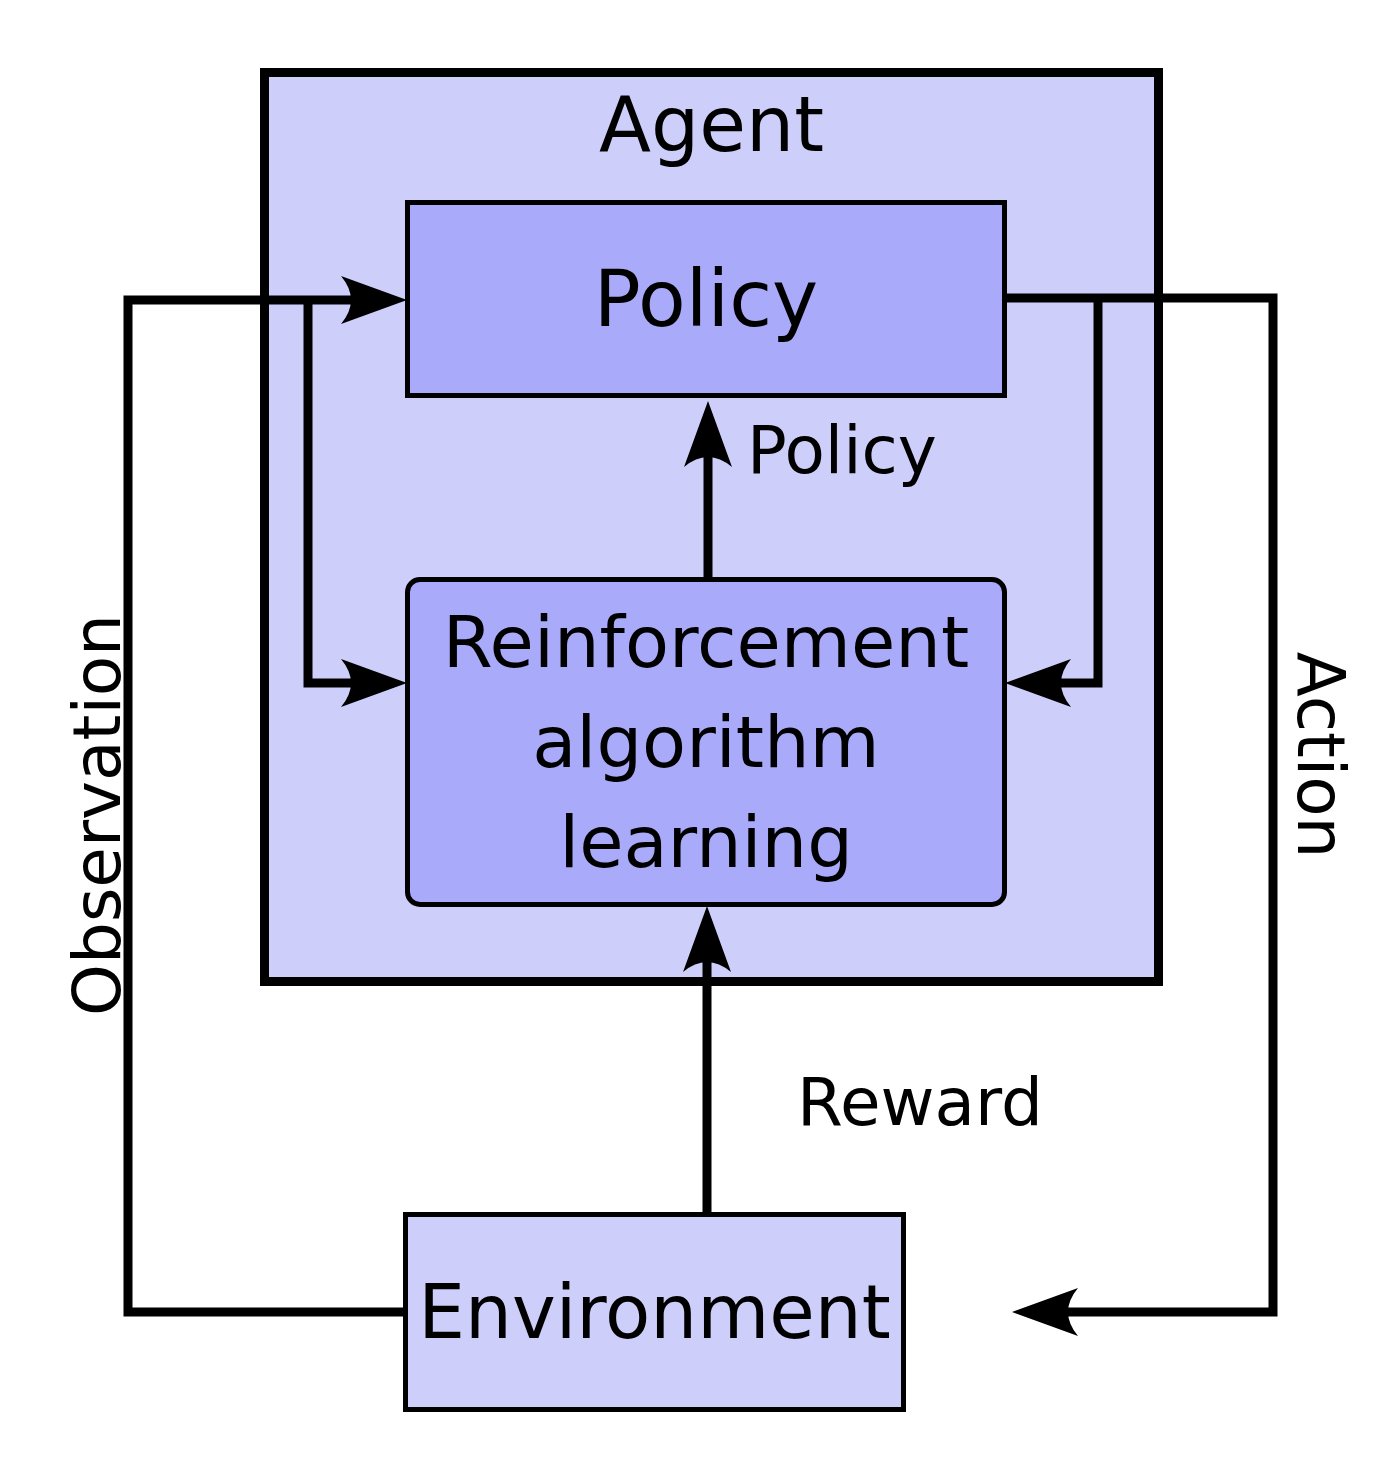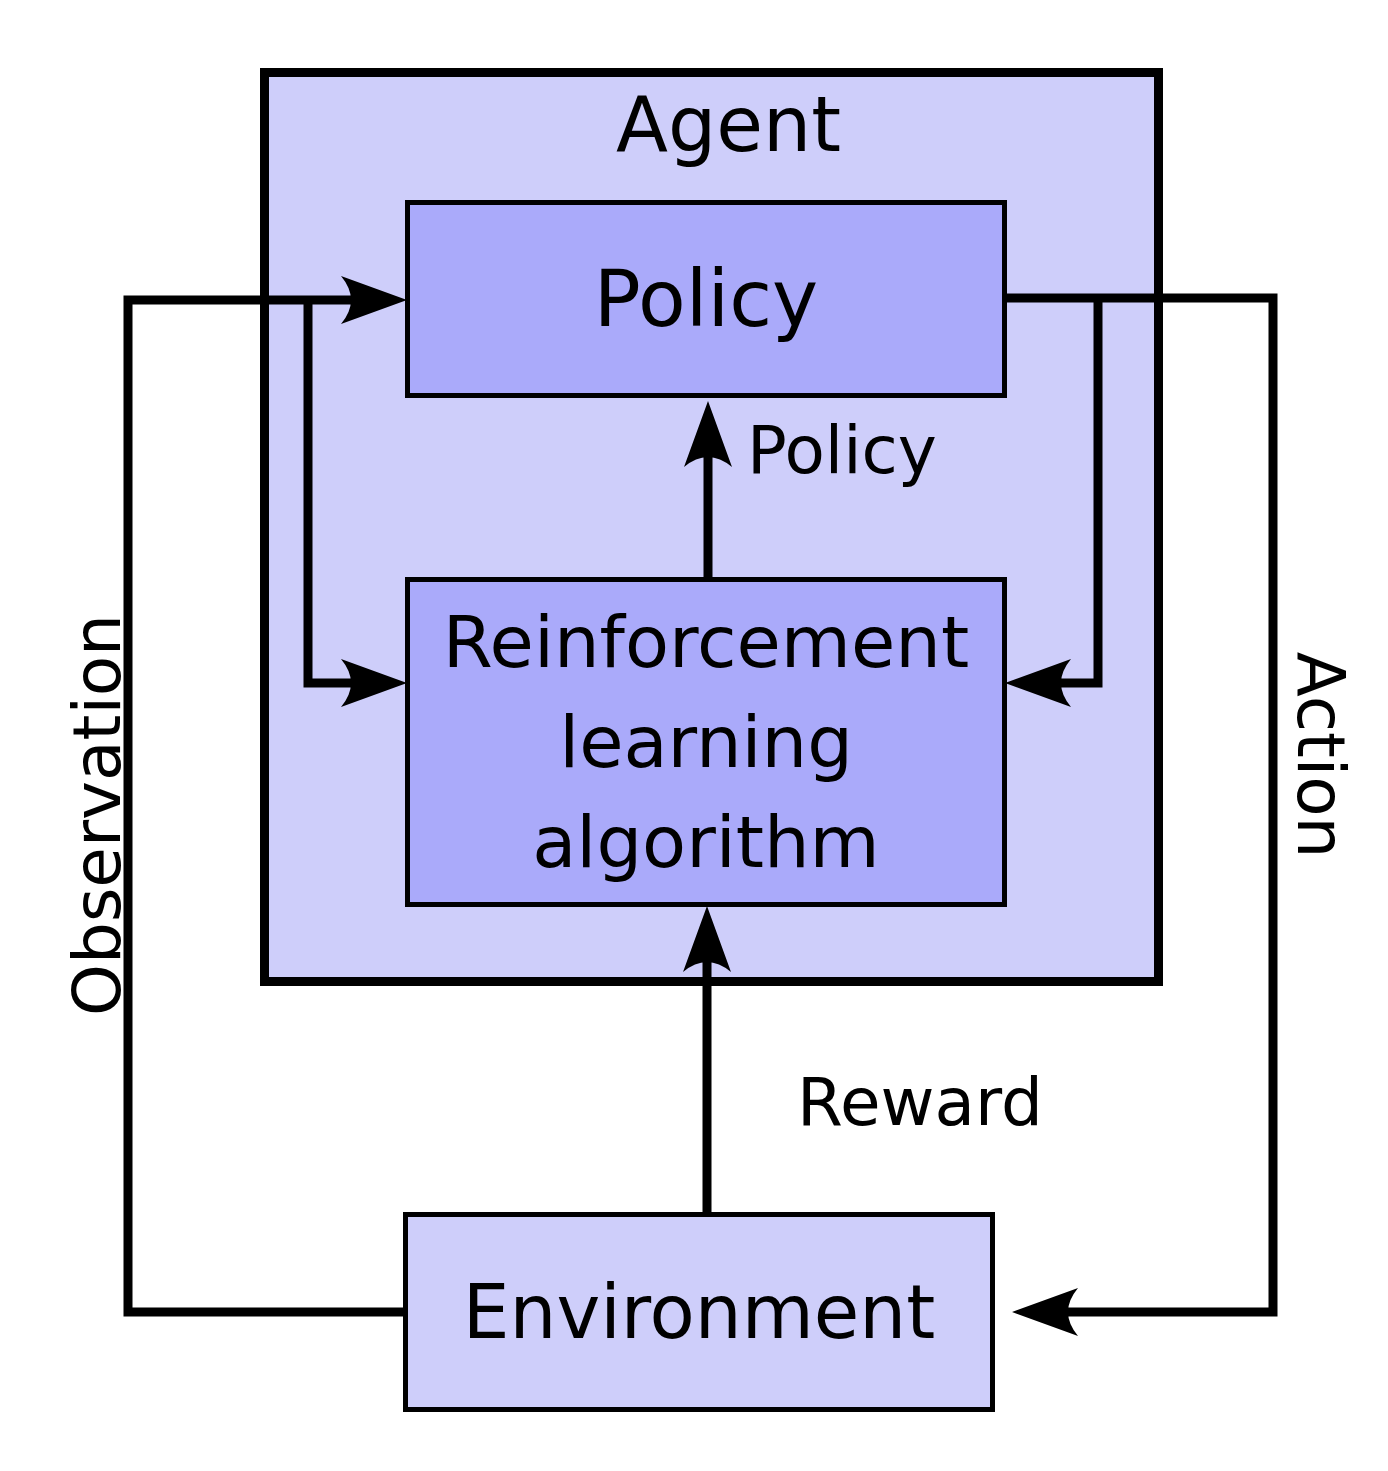--- a/index.html
+++ b/index.html
@@ -31,38 +31,38 @@
     background: var(--agent-fill, #cecefa);
     z-index: 1;
     align-items: flex-start;
   }
   #agent-title {
     position: absolute;
     left: 260px; top: 80px; width: 903px;
     text-align: center;
     font-size: 76px;
     z-index: 2;
-    padding-left: 17px;
   }
   #policy-box {
     left: 405px; top: 200px; width: 602px; height: 198px;
     background: var(--inner-box-fill, #aaaafa);
     font-size: 78px;
     z-index: 2;
   }
   #rl-box {
     left: 405px; top: 577px; width: 602px; height: 330px;
     background: var(--inner-box-fill, #aaaafa);
     font-size: 72px;
     z-index: 2;
     flex-direction: column;
     line-height: 100px;
+    border-radius: 15px;
   }
   #environment-box {
-    left: 403px; top: 1212px; width: 592px; height: 200px;
+    left: 403px; top: 1212px; width: 503px; height: 200px;
     background: var(--environment-fill, #cecefa);
     font-size: 74px;
     z-index: 2;
   }
   #arrow-layer {
     position: absolute;
     left: 0; top: 0;
     z-index: 3;
     pointer-events: none;
   }
@@ -95,22 +95,22 @@
 
   <div id="agent-box" class="box"></div>
   <div id="agent-title">Agent</div>
 
   <div id="policy-box" class="box">
     <span>Policy</span>
   </div>
 
   <div id="rl-box" class="box">
     <span>Reinforcement</span>
+    <span>algorithm</span>
     <span>learning</span>
-    <span>algorithm</span>
   </div>
 
   <div id="environment-box" class="box">
     <span>Environment</span>
   </div>
 
   <svg id="arrow-layer" width="1388" height="1471" viewBox="0 0 1388 1471">
     <g stroke="#000000" stroke-width="9" fill="none">
 
       <path d="M 403 1312 H 128 V 300 H 368"></path>

